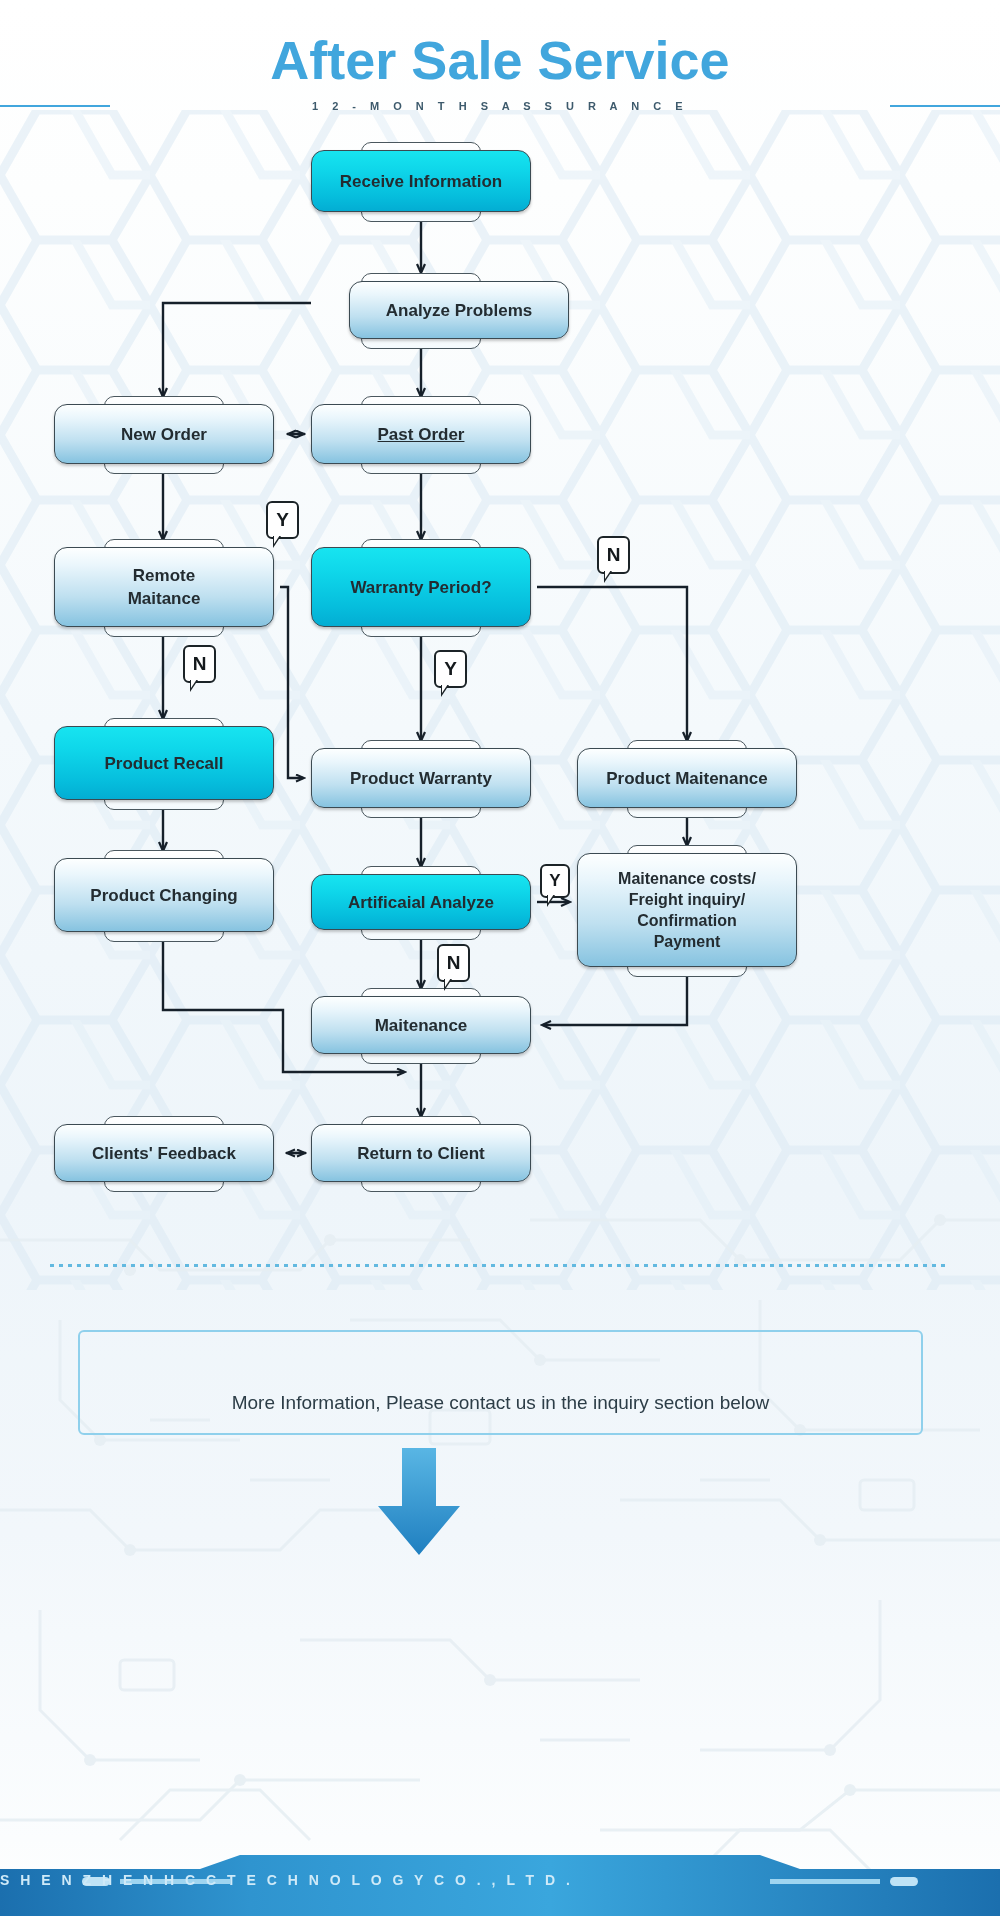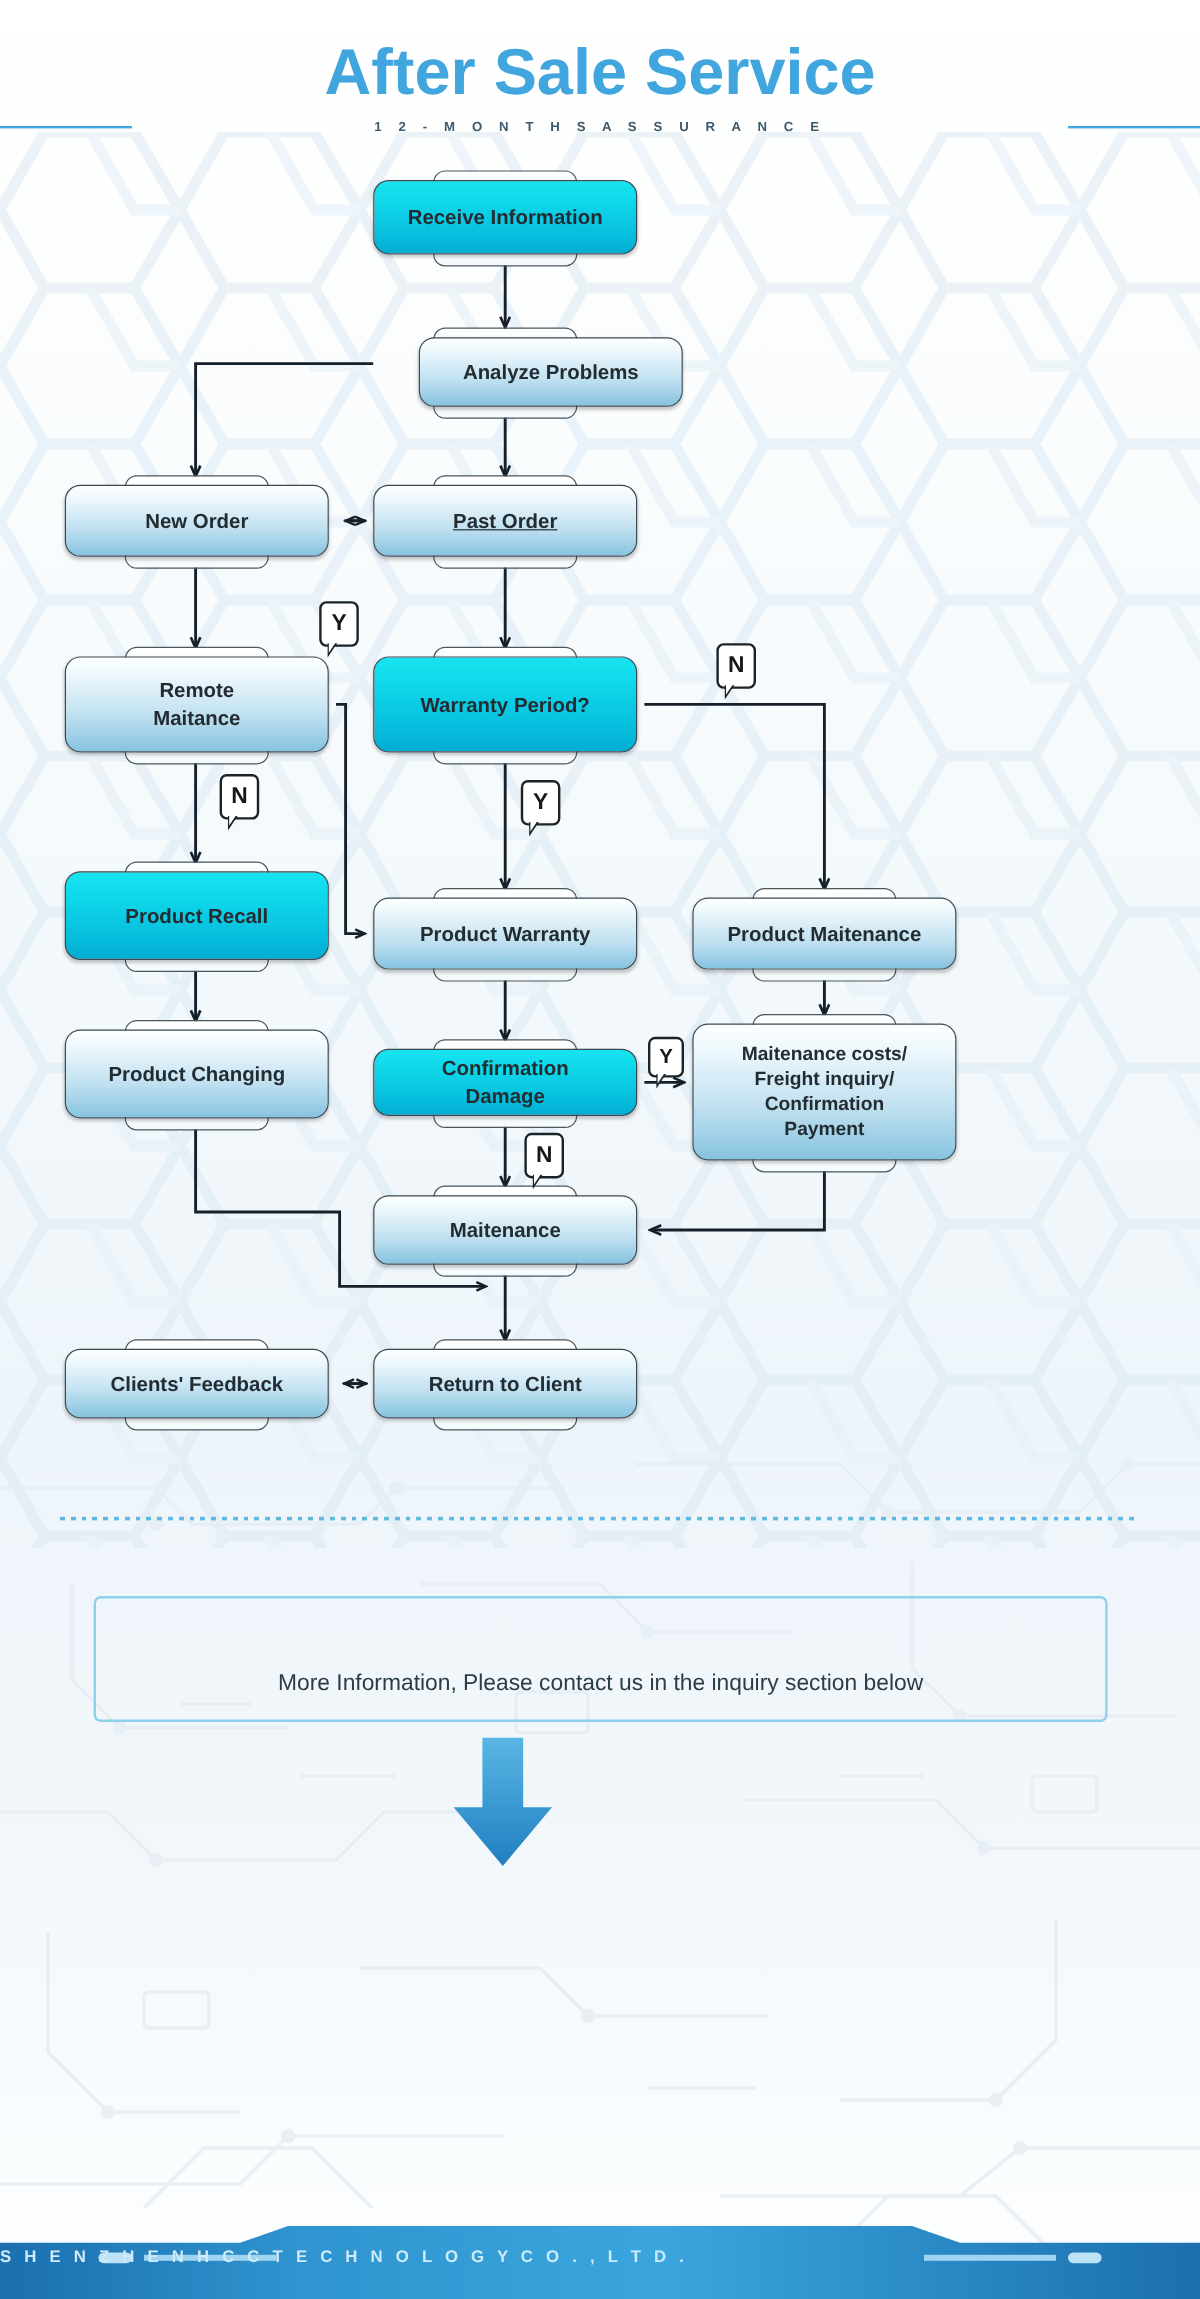--- a/index.html
+++ b/index.html
@@ -325,21 +325,21 @@
 
     <div class="tab" style="left:104px;top:850px;width:120px;height:22px;"></div>
     <div class="tab" style="left:104px;top:920px;width:120px;height:22px;"></div>
     <div class="node" style="left:54px;top:858px;width:220px;height:74px;">
       <span>Product Changing</span>
     </div>
 
     <div class="tab" style="left:361px;top:866px;width:120px;height:22px;"></div>
     <div class="tab" style="left:361px;top:918px;width:120px;height:22px;"></div>
     <div class="node hl" style="left:311px;top:874px;width:220px;height:56px;">
-      <span>Confirmation Damage</span>
+      <span>Artificaial Analyze</span>
     </div>
 
     <div class="tab" style="left:627px;top:845px;width:120px;height:22px;"></div>
     <div class="tab" style="left:627px;top:955px;width:120px;height:22px;"></div>
     <div class="node" style="left:577px;top:853px;width:220px;height:114px;font-size:16px;line-height:21px;">
       <span style="white-space:pre-line;">Maitenance costs/
 Freight inquiry/
 Confirmation
 Payment</span>
     </div>

